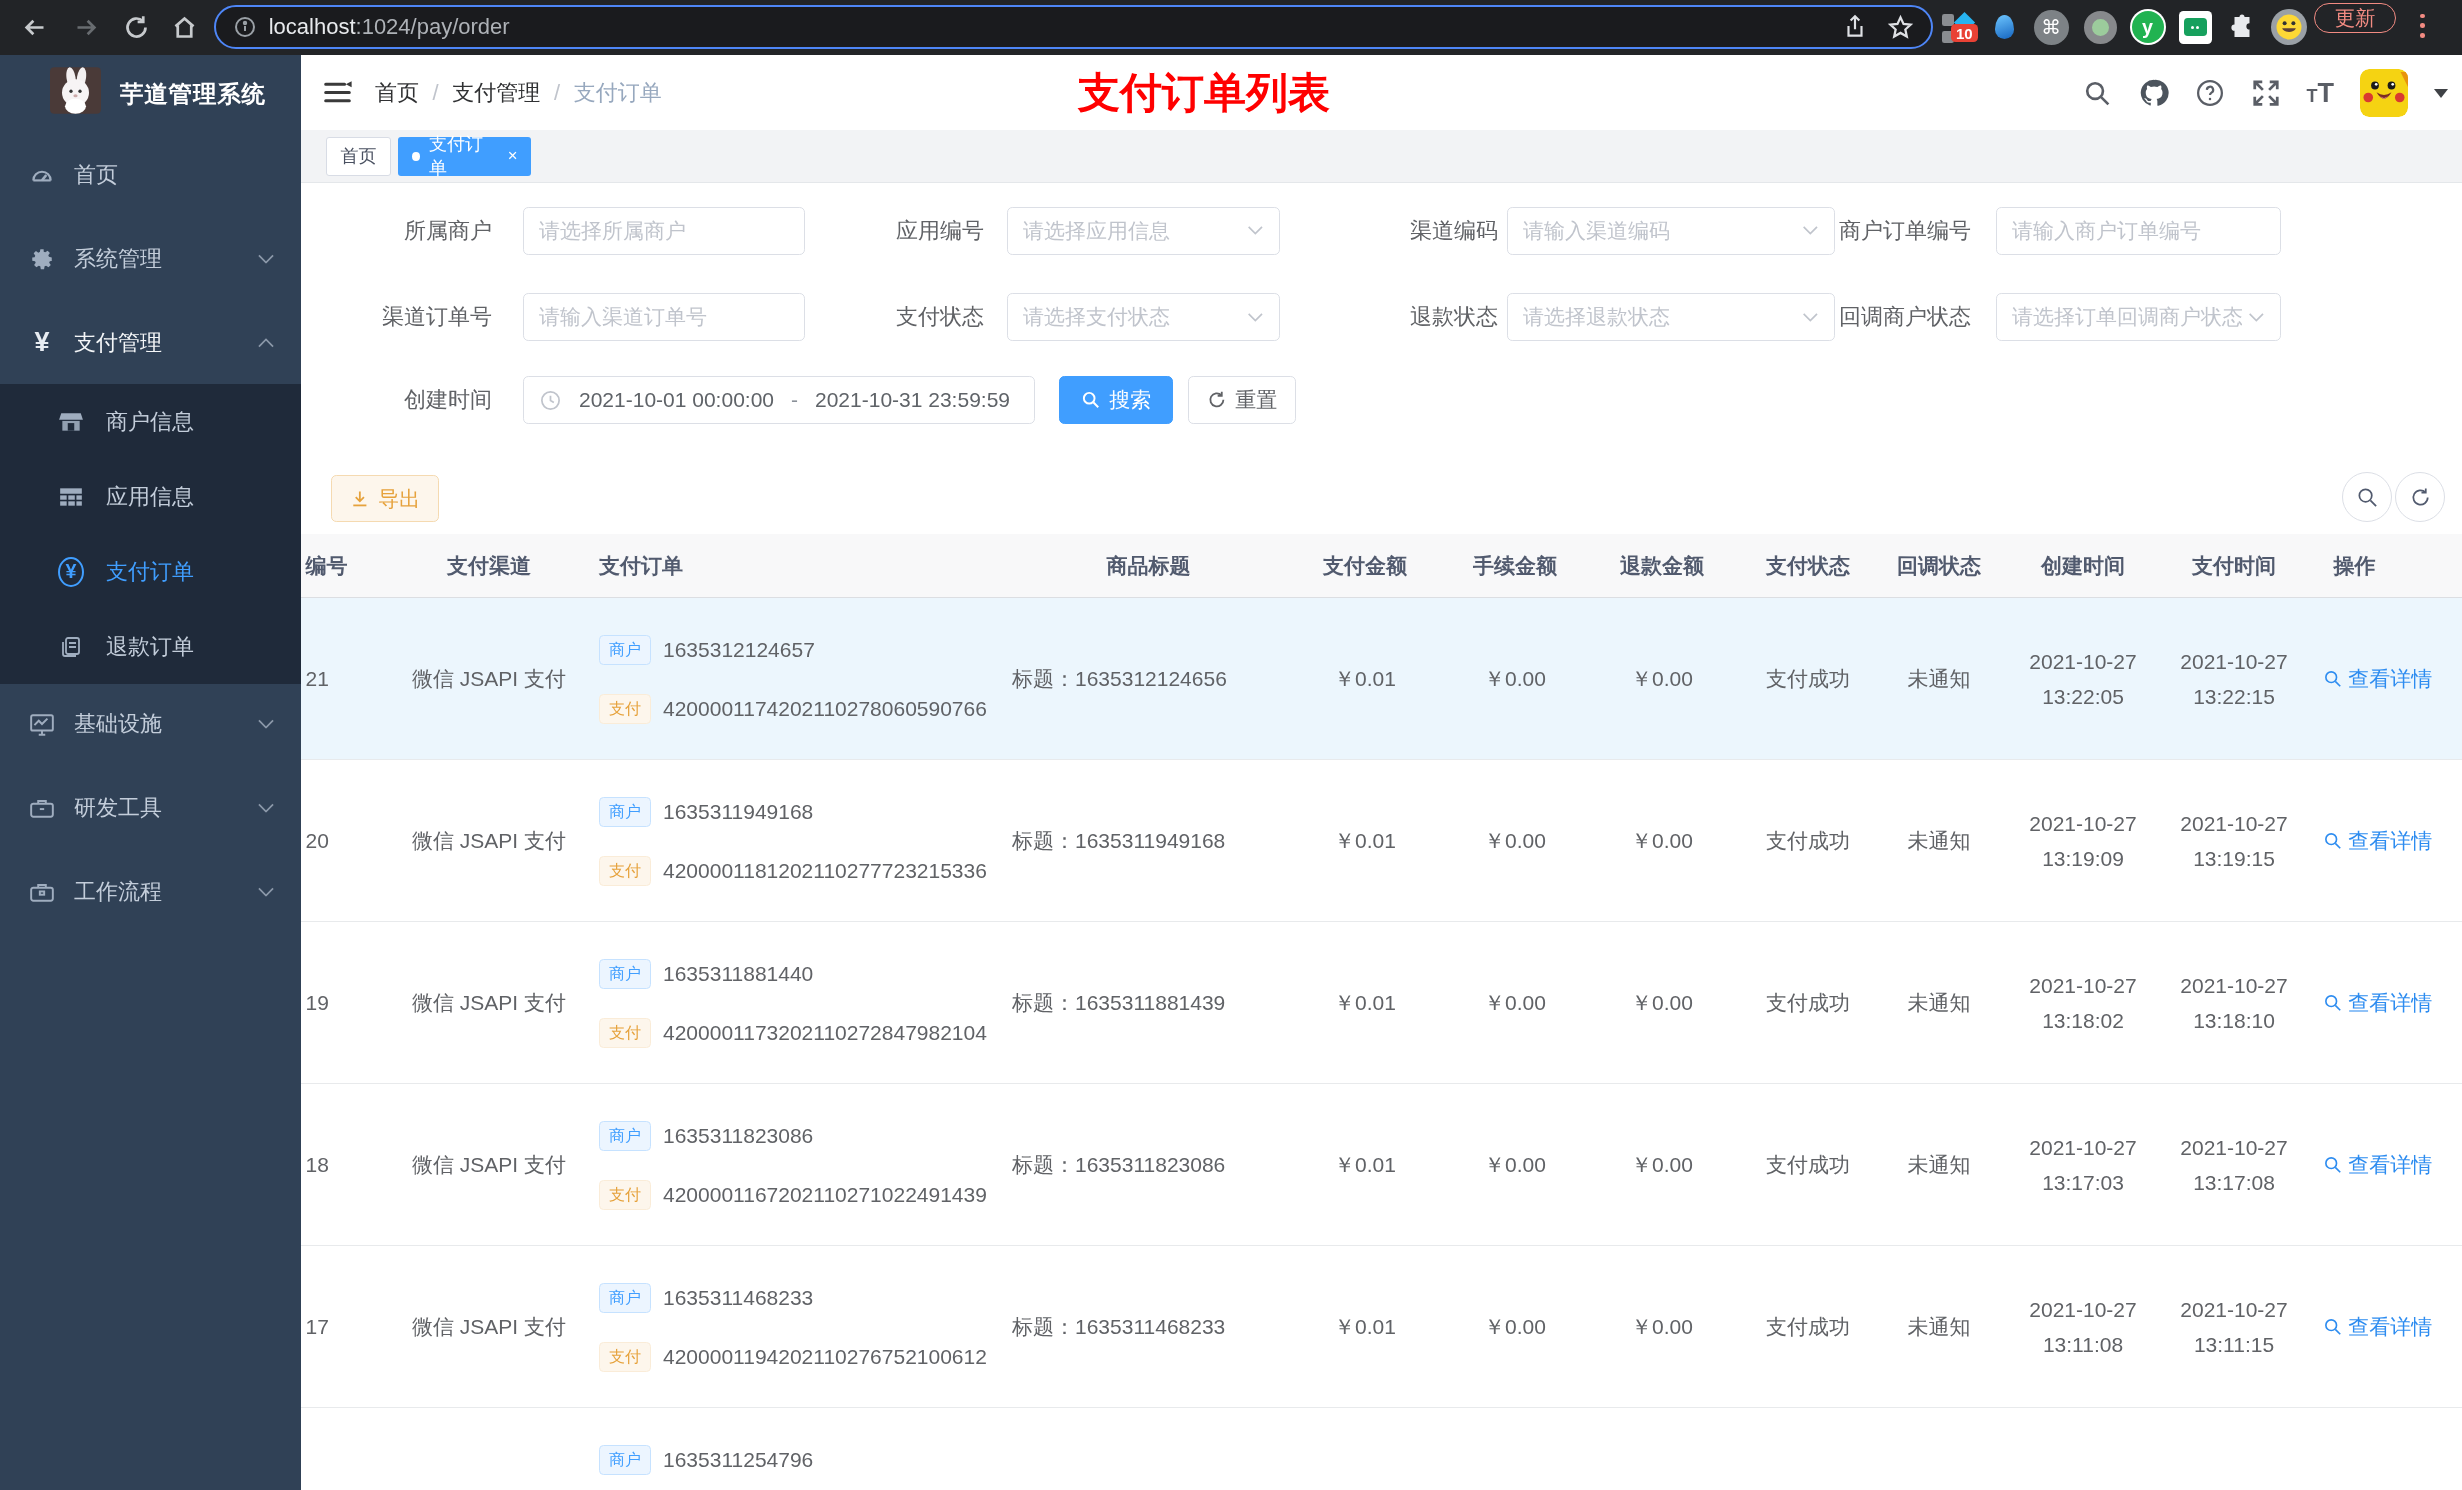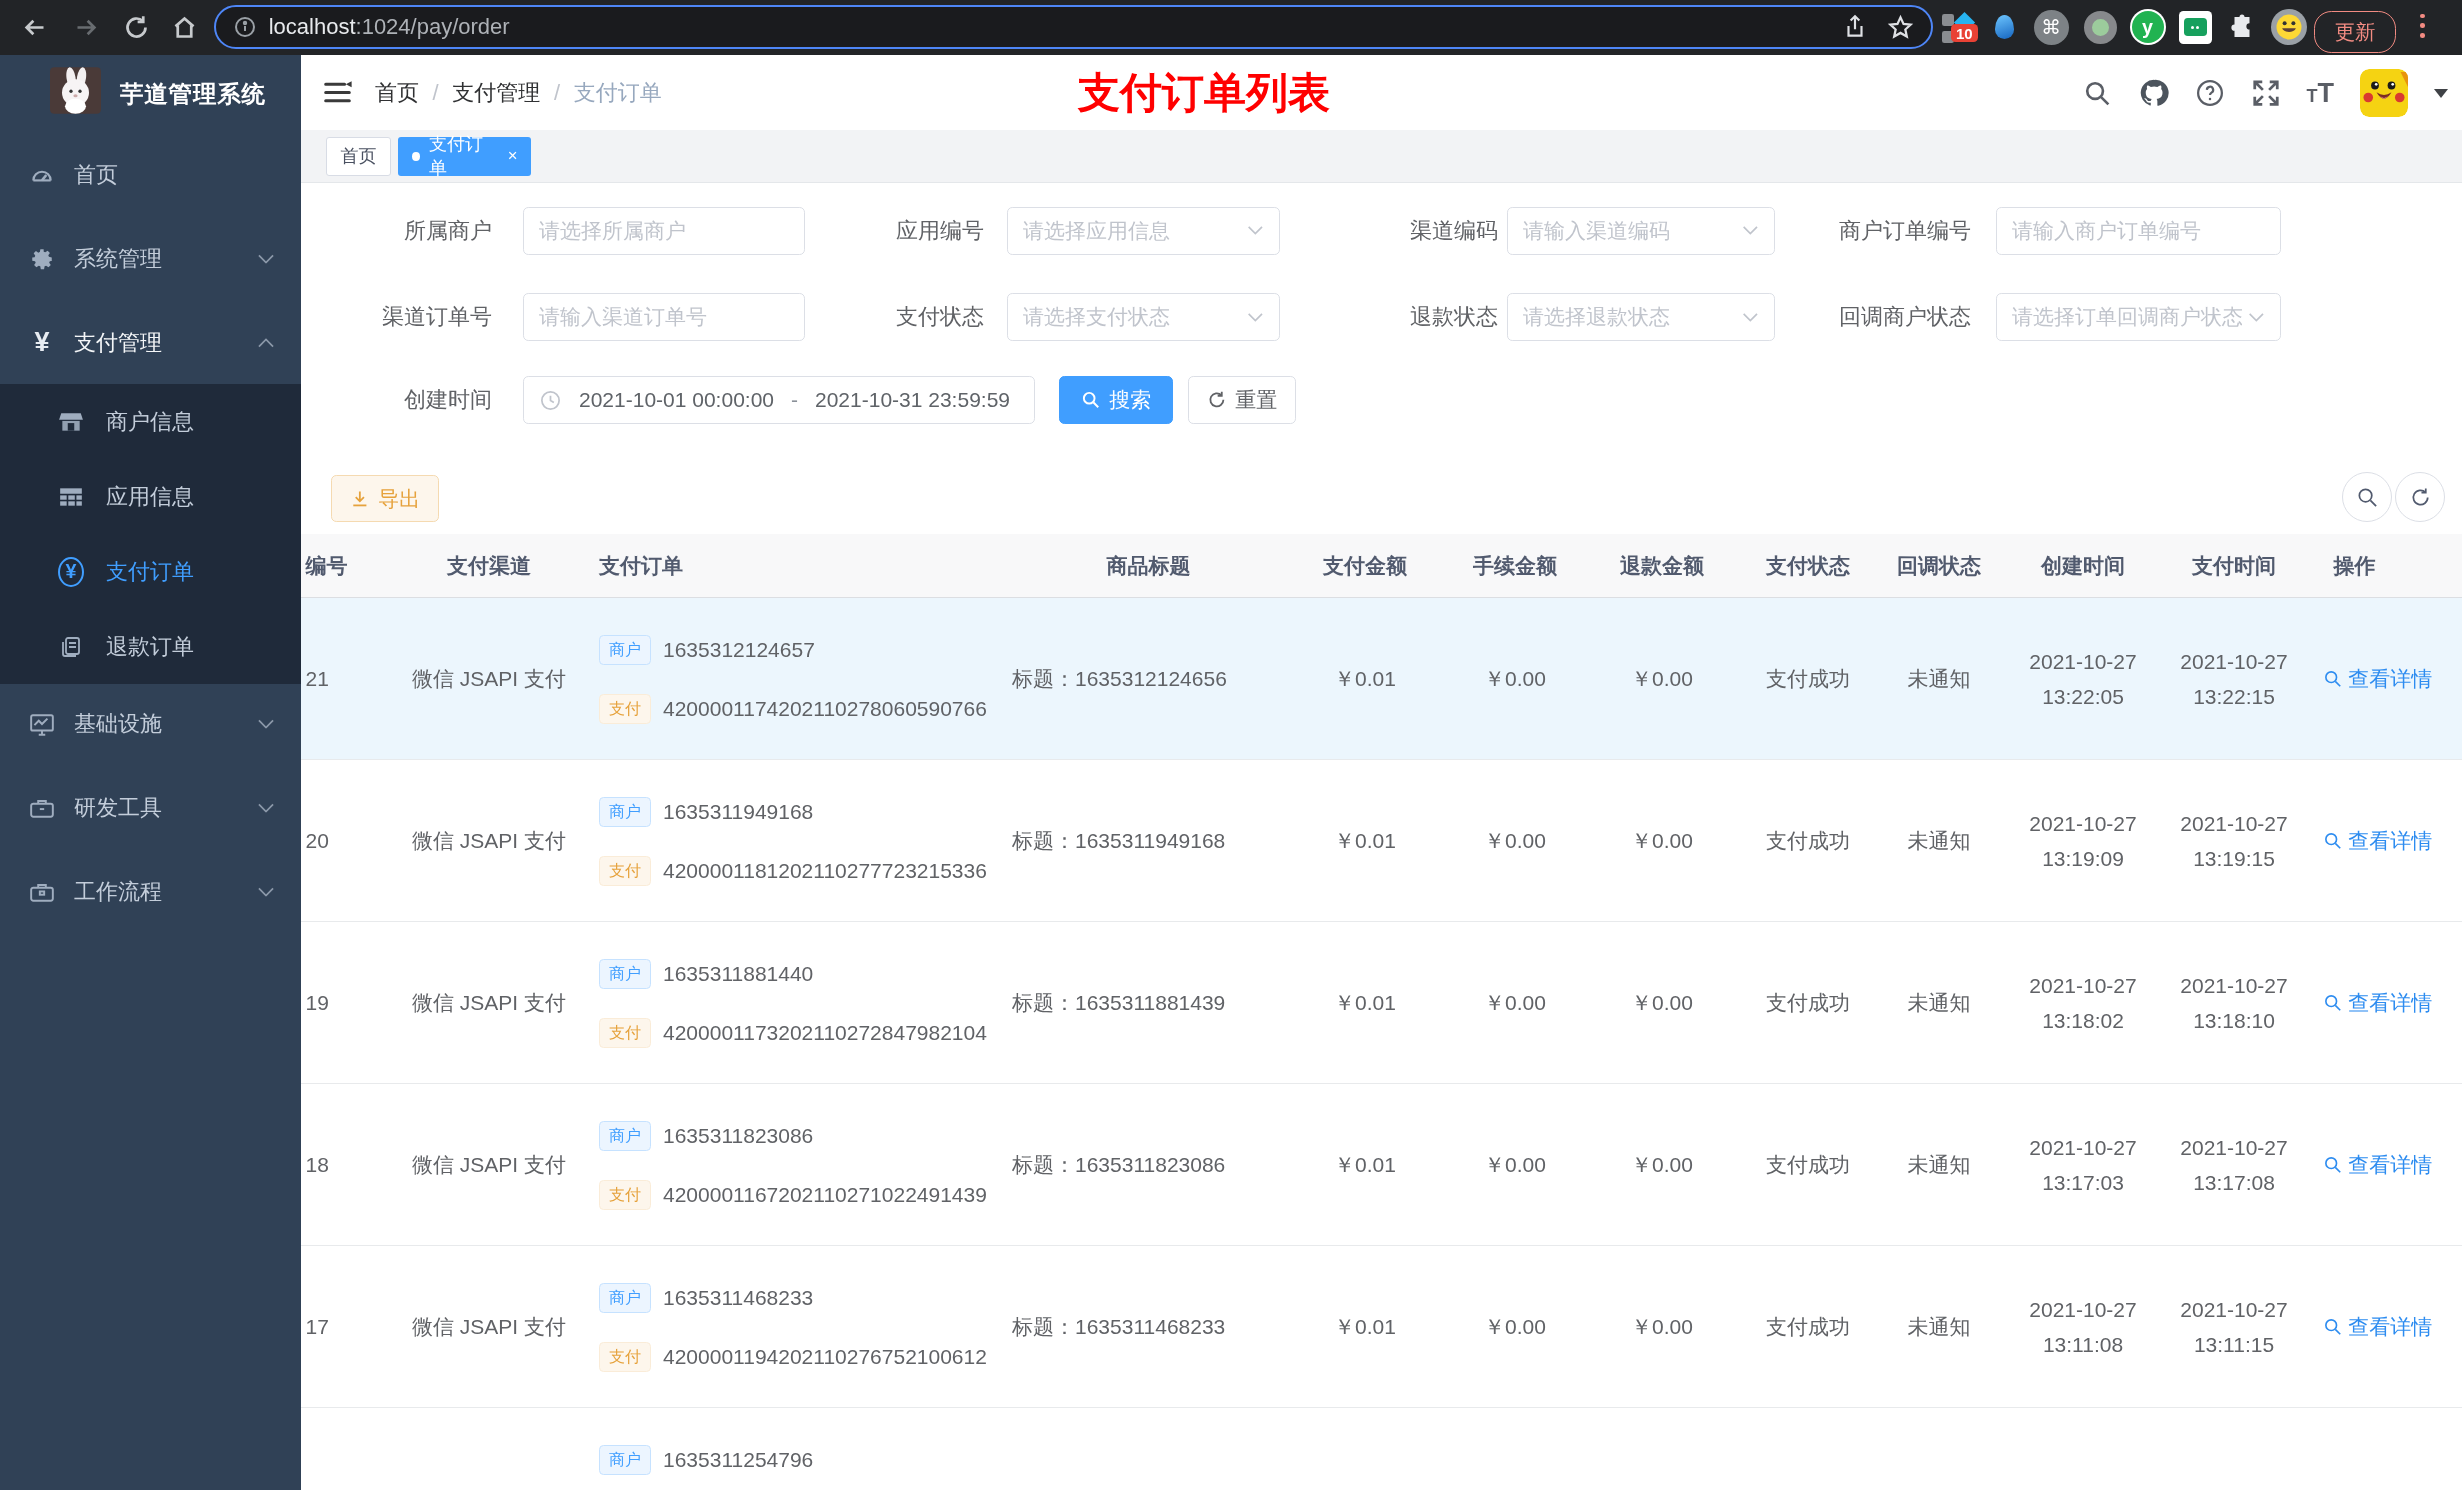--- a/index.html
+++ b/index.html
@@ -14,21 +14,21 @@
   .bico.dim{color:#686c70;}
   .urlpill{position:absolute;left:214px;top:5.3px;width:1719px;height:44px;border-radius:22px;
     background:#1a1b1e;border:2.3px solid #4e86f7;display:flex;align-items:center;padding:0 16.7px;}
   .urltext{font-size:22px;margin-left:12px;white-space:nowrap;}
   .urlhost{color:#e8eaed;}
   .urlpath{color:#aeb2b7;}
   .pillright{margin-left:auto;display:flex;align-items:center;gap:19.7px;color:#dfe1e5;}
   .ext{position:absolute;top:7.6px;height:39px;display:flex;align-items:center;justify-content:center;}
   .badge10{position:absolute;left:13.6px;top:16.7px;background:#e94235;color:#fff;font-size:15px;font-weight:bold;
     border-radius:4.5px;padding:1.5px 5.3px;line-height:1;}
-  .update-btn{position:absolute;left:2314px;top:11px;height:42px;border:1.5px solid #f28b82;color:#f28b82;
+  .update-btn{position:absolute;left:2314px;top:3px;height:30px;border:1.5px solid #f28b82;color:#f28b82;
     border-radius:17.4px;display:flex;align-items:center;padding:0 19.7px;font-size:20.4px;text-align:right;}
   .vdots{position:absolute;left:2420px;top:13.6px;display:flex;flex-direction:column;gap:5.3px;}
   .vdots i{width:4.5px;height:4.5px;border-radius:50%;background:#f28b82;}
 
   
   .sidebar{position:absolute;left:0;top:55px;width:301px;height:1436px;background:#304156;}
   .logo-title{position:absolute;left:120px;top:23px;color:#fff;font-size:23.5px;font-weight:bold;letter-spacing:0.8px;}
   .mi{position:absolute;left:0;width:301px;height:85px;color:#c3cdda;font-size:22px;cursor:pointer;}
   .mi .txt{position:absolute;left:74px;top:0;line-height:85px;}
   .mi .ic{position:absolute;left:29px;top:50%;transform:translateY(-50%);width:26px;height:26px;color:#9fadbf;
@@ -72,21 +72,21 @@
   
   .content{position:absolute;left:301px;top:183px;width:2162px;height:1307px;background:#fff;overflow:hidden;}
 
   .lab{position:absolute;height:48px;line-height:48px;font-size:22px;color:#606266;text-align:right;}
   .fld{position:absolute;height:48px;border:0.8px solid #dcdfe6;border-radius:5.3px;background:#fff;
     display:flex;align-items:center;padding:0 15px;font-size:21px;cursor:text;}
   .ph{color:#c0c4cc;flex:1;white-space:nowrap;overflow:hidden;}
   .chev-d{color:#c0c4cc;margin-left:6px;}
   .frow1{top:23.5px;}  .frow2{top:110px;} .frow3{top:193px;}
   .la{left:36px;width:155px;} .lb{left:532px;width:151px;} .lc{left:1046px;width:151px;} .ld{left:1477px;width:193px;}
-  .f1{left:222px;width:282px;} .f2{left:706px;width:273px;} .f3{left:1206px;width:268px;} .f4{left:1695px;width:285px;}
+  .f1{left:222px;width:282px;} .f2{left:706px;width:273px;} .f3{left:1206px;width:328px;} .f4{left:1695px;width:285px;}
   .fdate{left:222px;width:512px;color:#606266;gap:17px;}
   .fdate .dtxt{color:#5f6368;white-space:nowrap;}
   .btn{position:absolute;height:48px;border-radius:5.3px;display:flex;align-items:center;justify-content:center;
     gap:9px;font-size:21px;cursor:pointer;}
   .btn-search{left:758px;top:193px;width:114px;background:#409eff;color:#fff;border:0.8px solid #409eff;}
   .btn-reset{left:887px;top:193px;width:108px;background:#fff;color:#606266;border:0.8px solid #dcdfe6;}
   .btn-export{left:30px;top:292px;width:108px;height:47px;background:#fdf6ec;border:0.8px solid #f5dab1;color:#e6a23c;}
   .cbtn{position:absolute;top:289px;width:50px;height:50px;border:0.8px solid #dcdfe6;border-radius:50%;
     display:flex;align-items:center;justify-content:center;color:#515a6e;cursor:pointer;background:#fff;}
   .cbtn1{left:2041px;} .cbtn2{left:2094px;}

